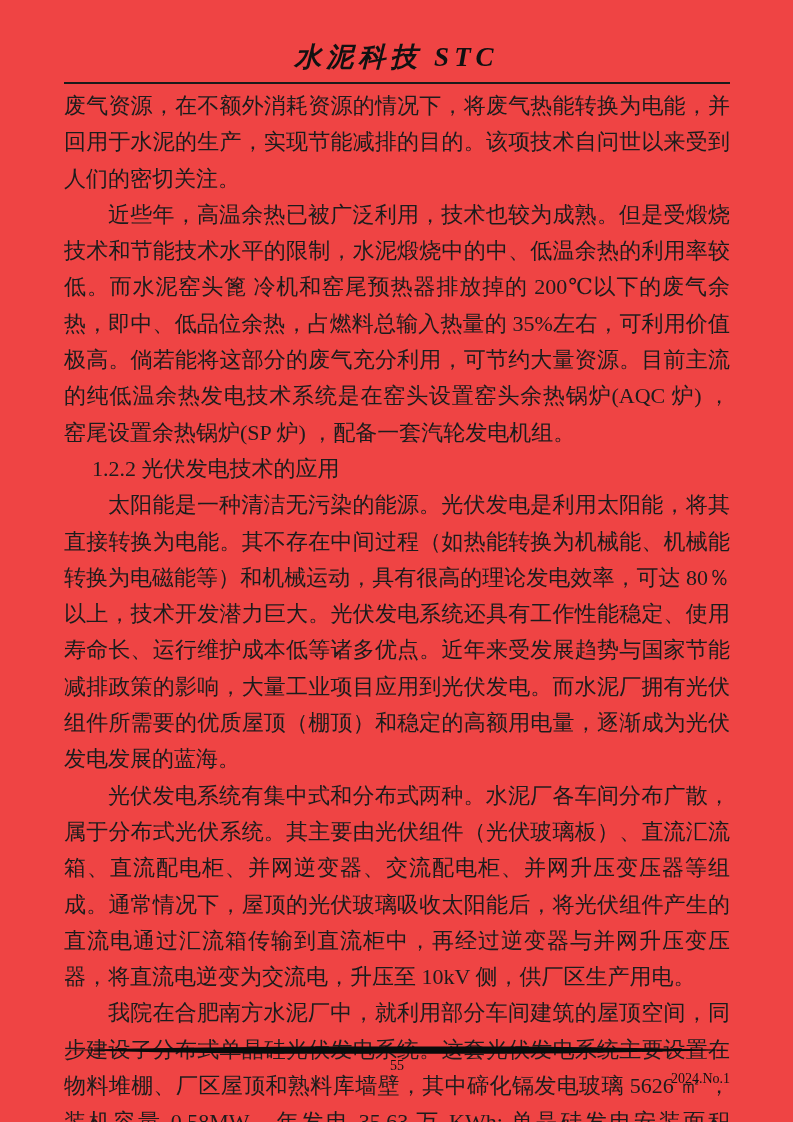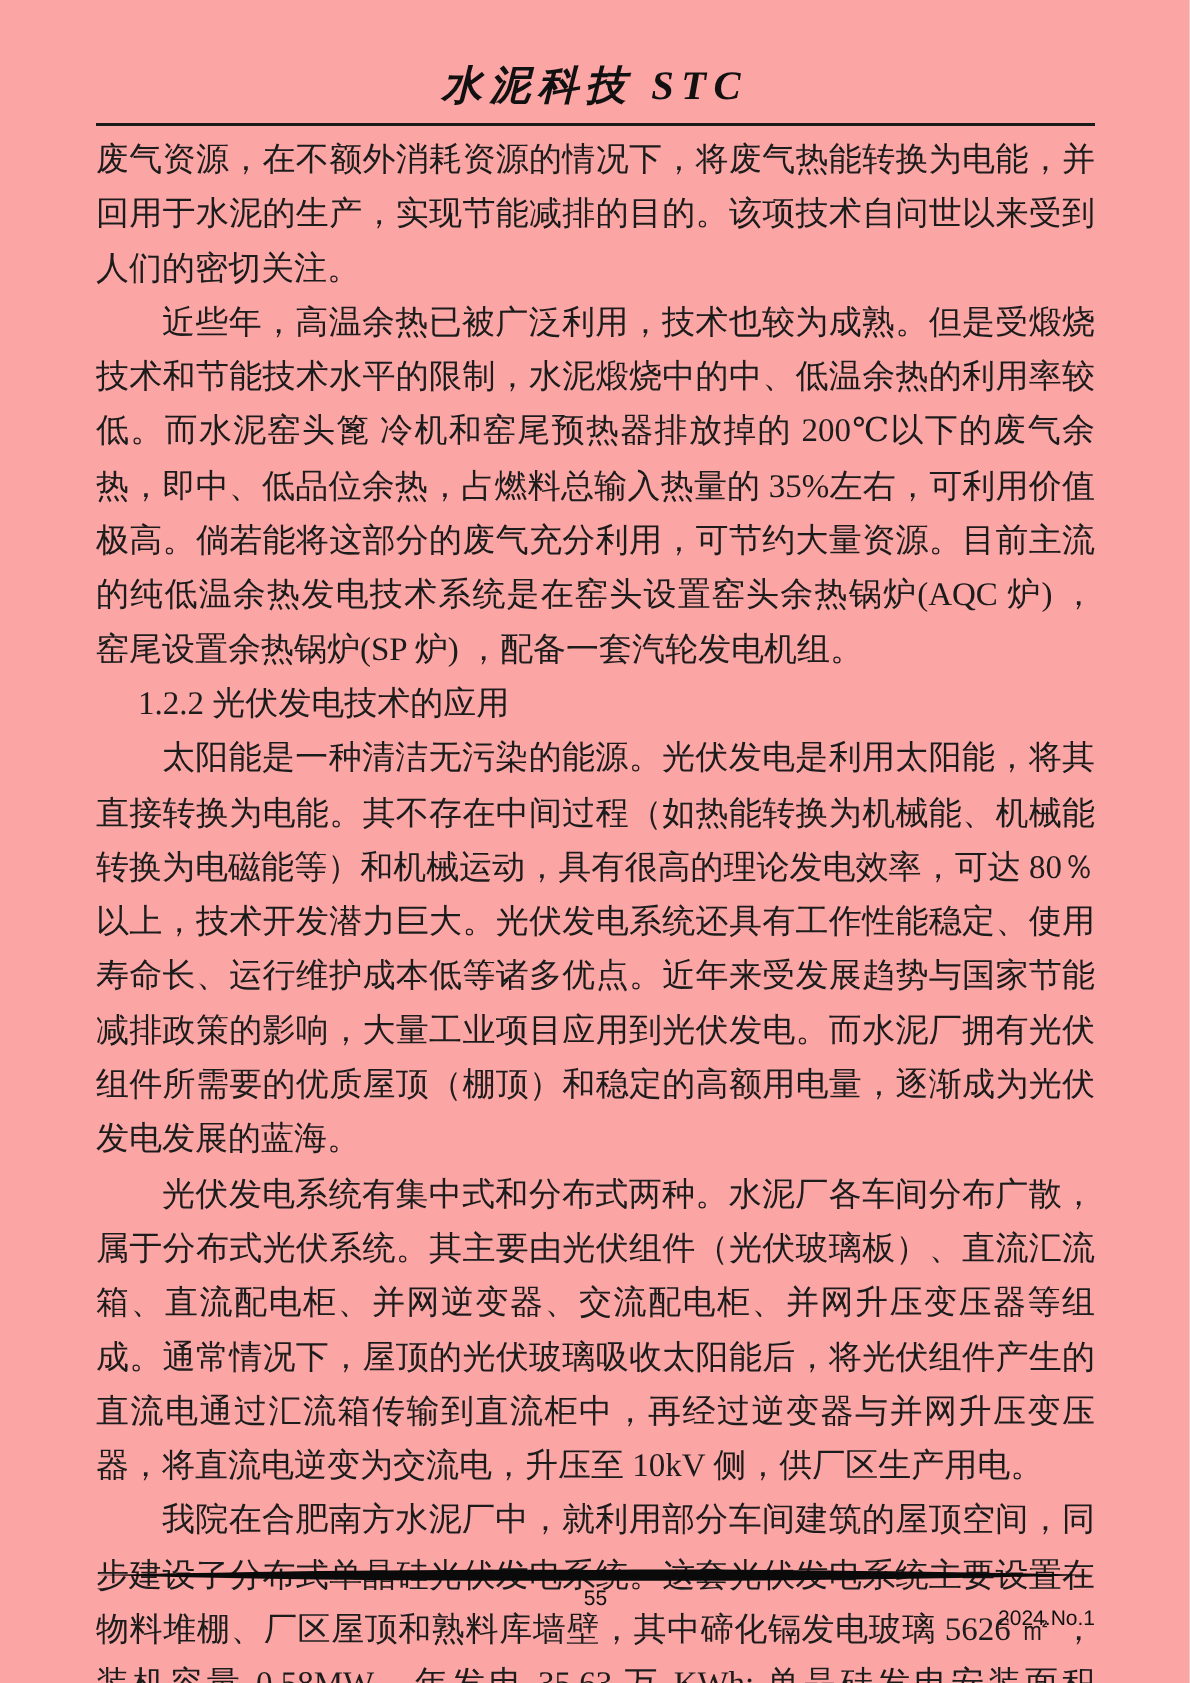--- a/index.html
+++ b/index.html
@@ -1,19 +1,19 @@
 <!DOCTYPE html>
 <html><head>
 <meta charset="utf-8">
 <style>
   html, body { margin: 0; padding: 0; background: #e8e8e8; }
   .page {
     width: 793px;
     height: 1122px;
-    background: #fca5a5;
+    background: #ef4444;
     position: relative;
     margin: 0 auto;
     color: #1c1c1c;
     font-family: "Liberation Serif", "DejaVu Serif", serif;
     overflow: hidden;
     box-sizing: border-box;
   }
   .header { padding-top: 42px; }
   .journal-title {
     text-align: center;
@@ -49,21 +49,21 @@
   .footer {
     position: absolute;
     left: 64px;
     right: 63px;
     top: 1045px;
   }
   .footer-bar { display: block; width: 100%; height: 10px; }
   .footer-row {
     position: relative;
     margin-top: 2px;
-    font-family: Liberation Sans, sans-serif;
+    font-family: Liberation Serif, serif;
     font-size: 14px;
     line-height: 17px;
     text-align: center;
     color: #111;
   }
   .issue-number { position: absolute; right: 0; top: 13px; }
 </style>
 </head>
 <body>
 

